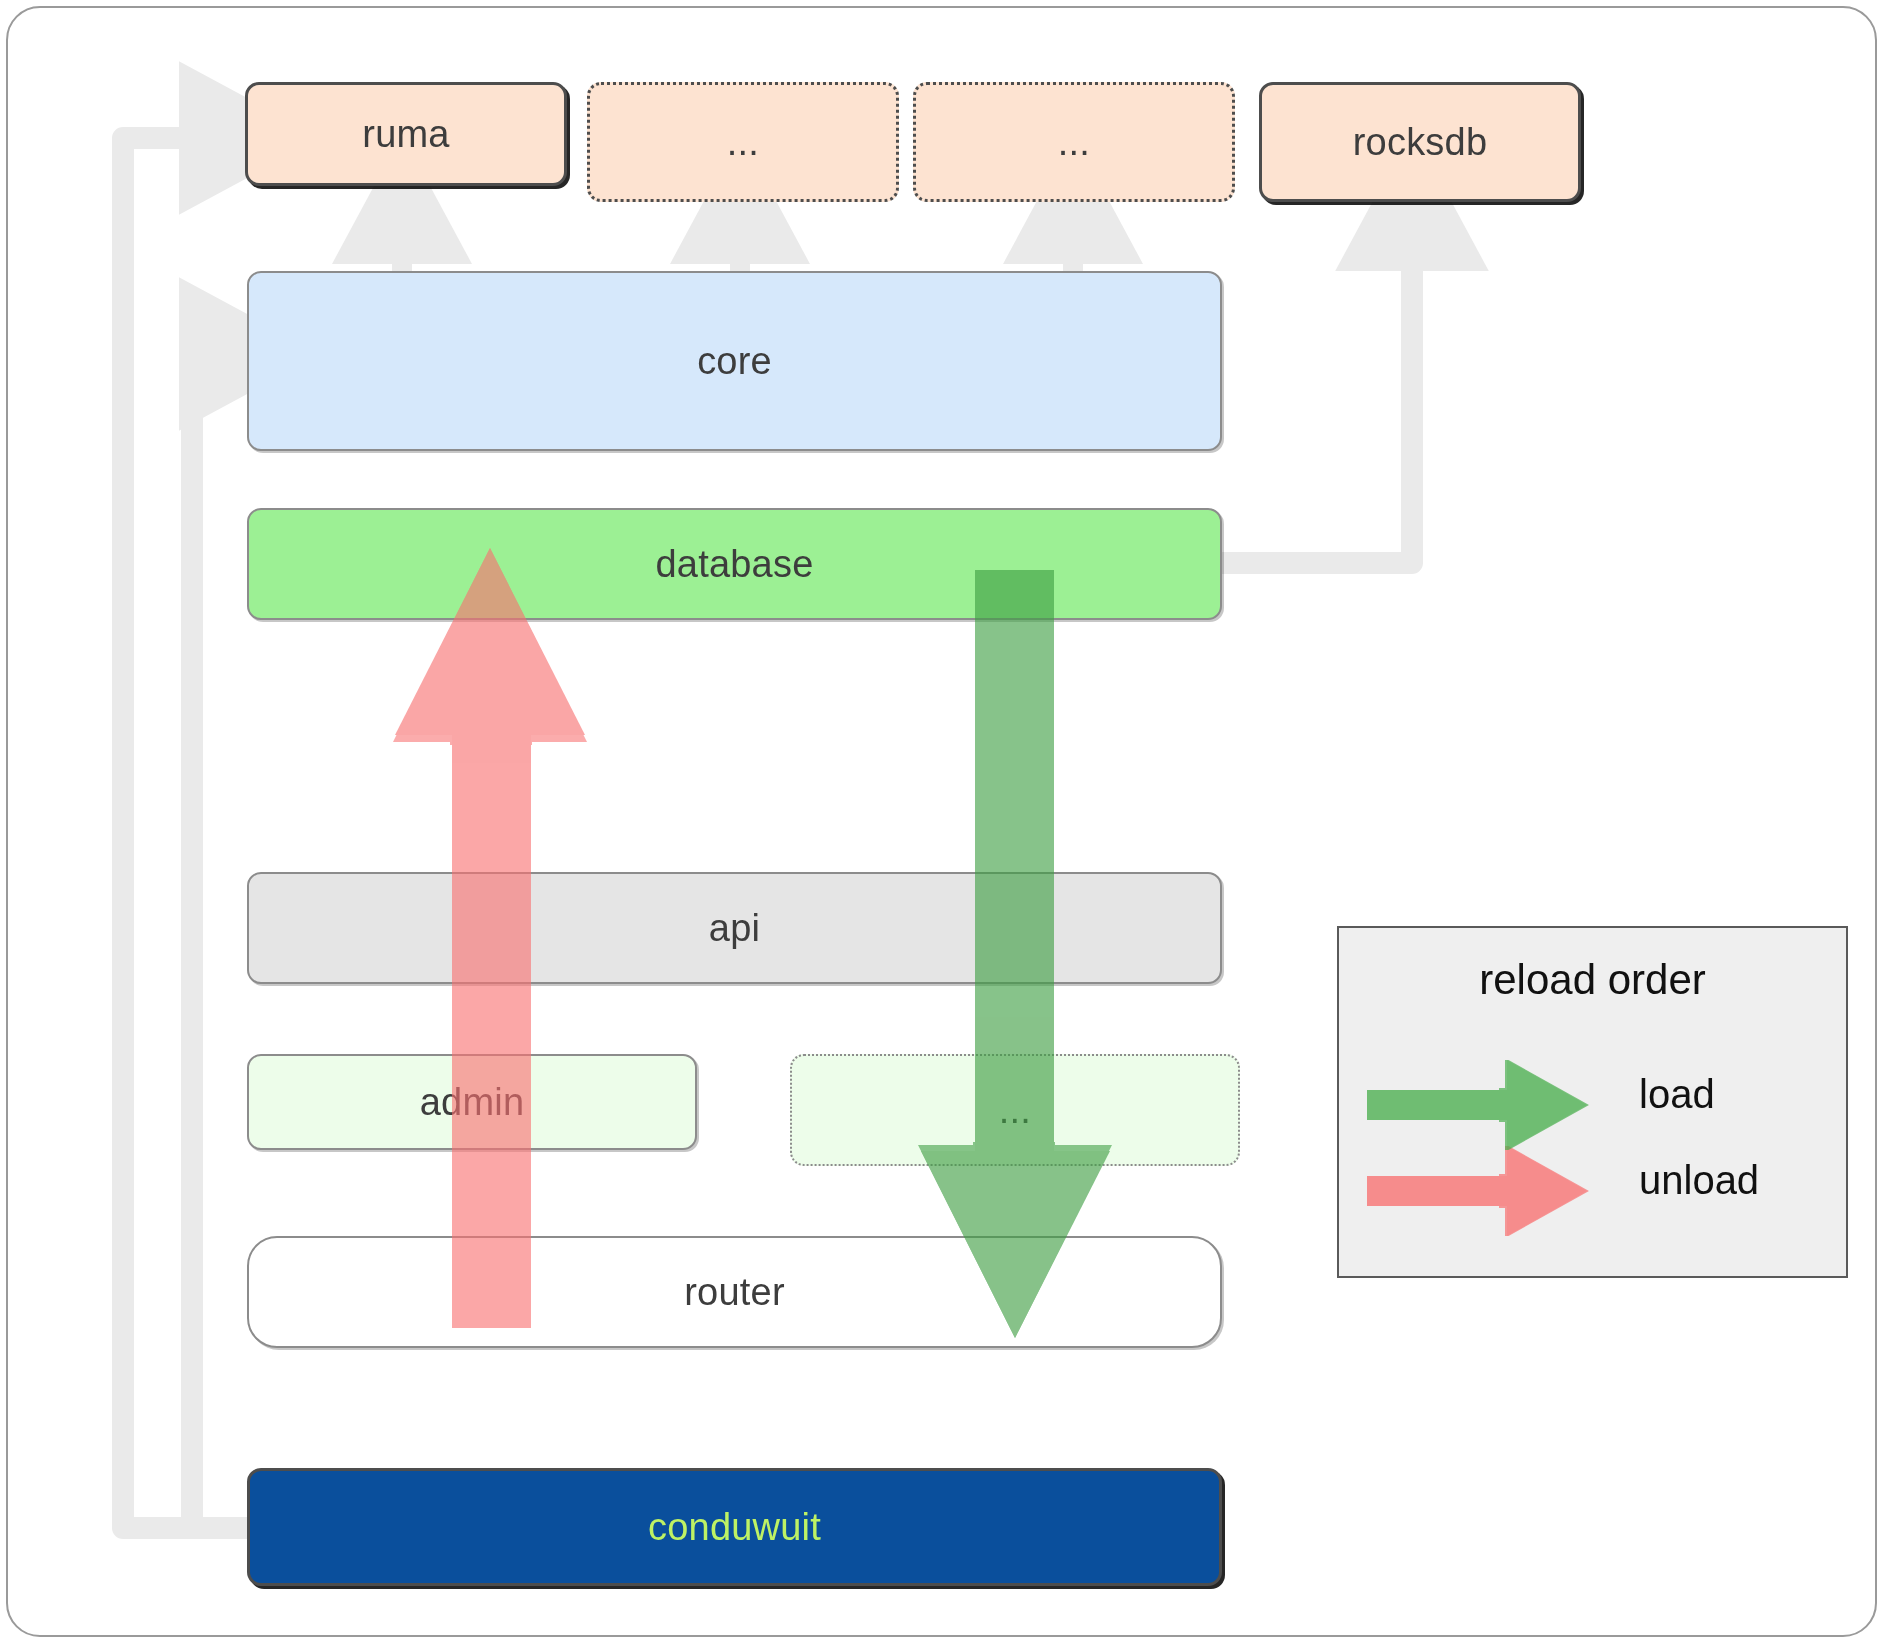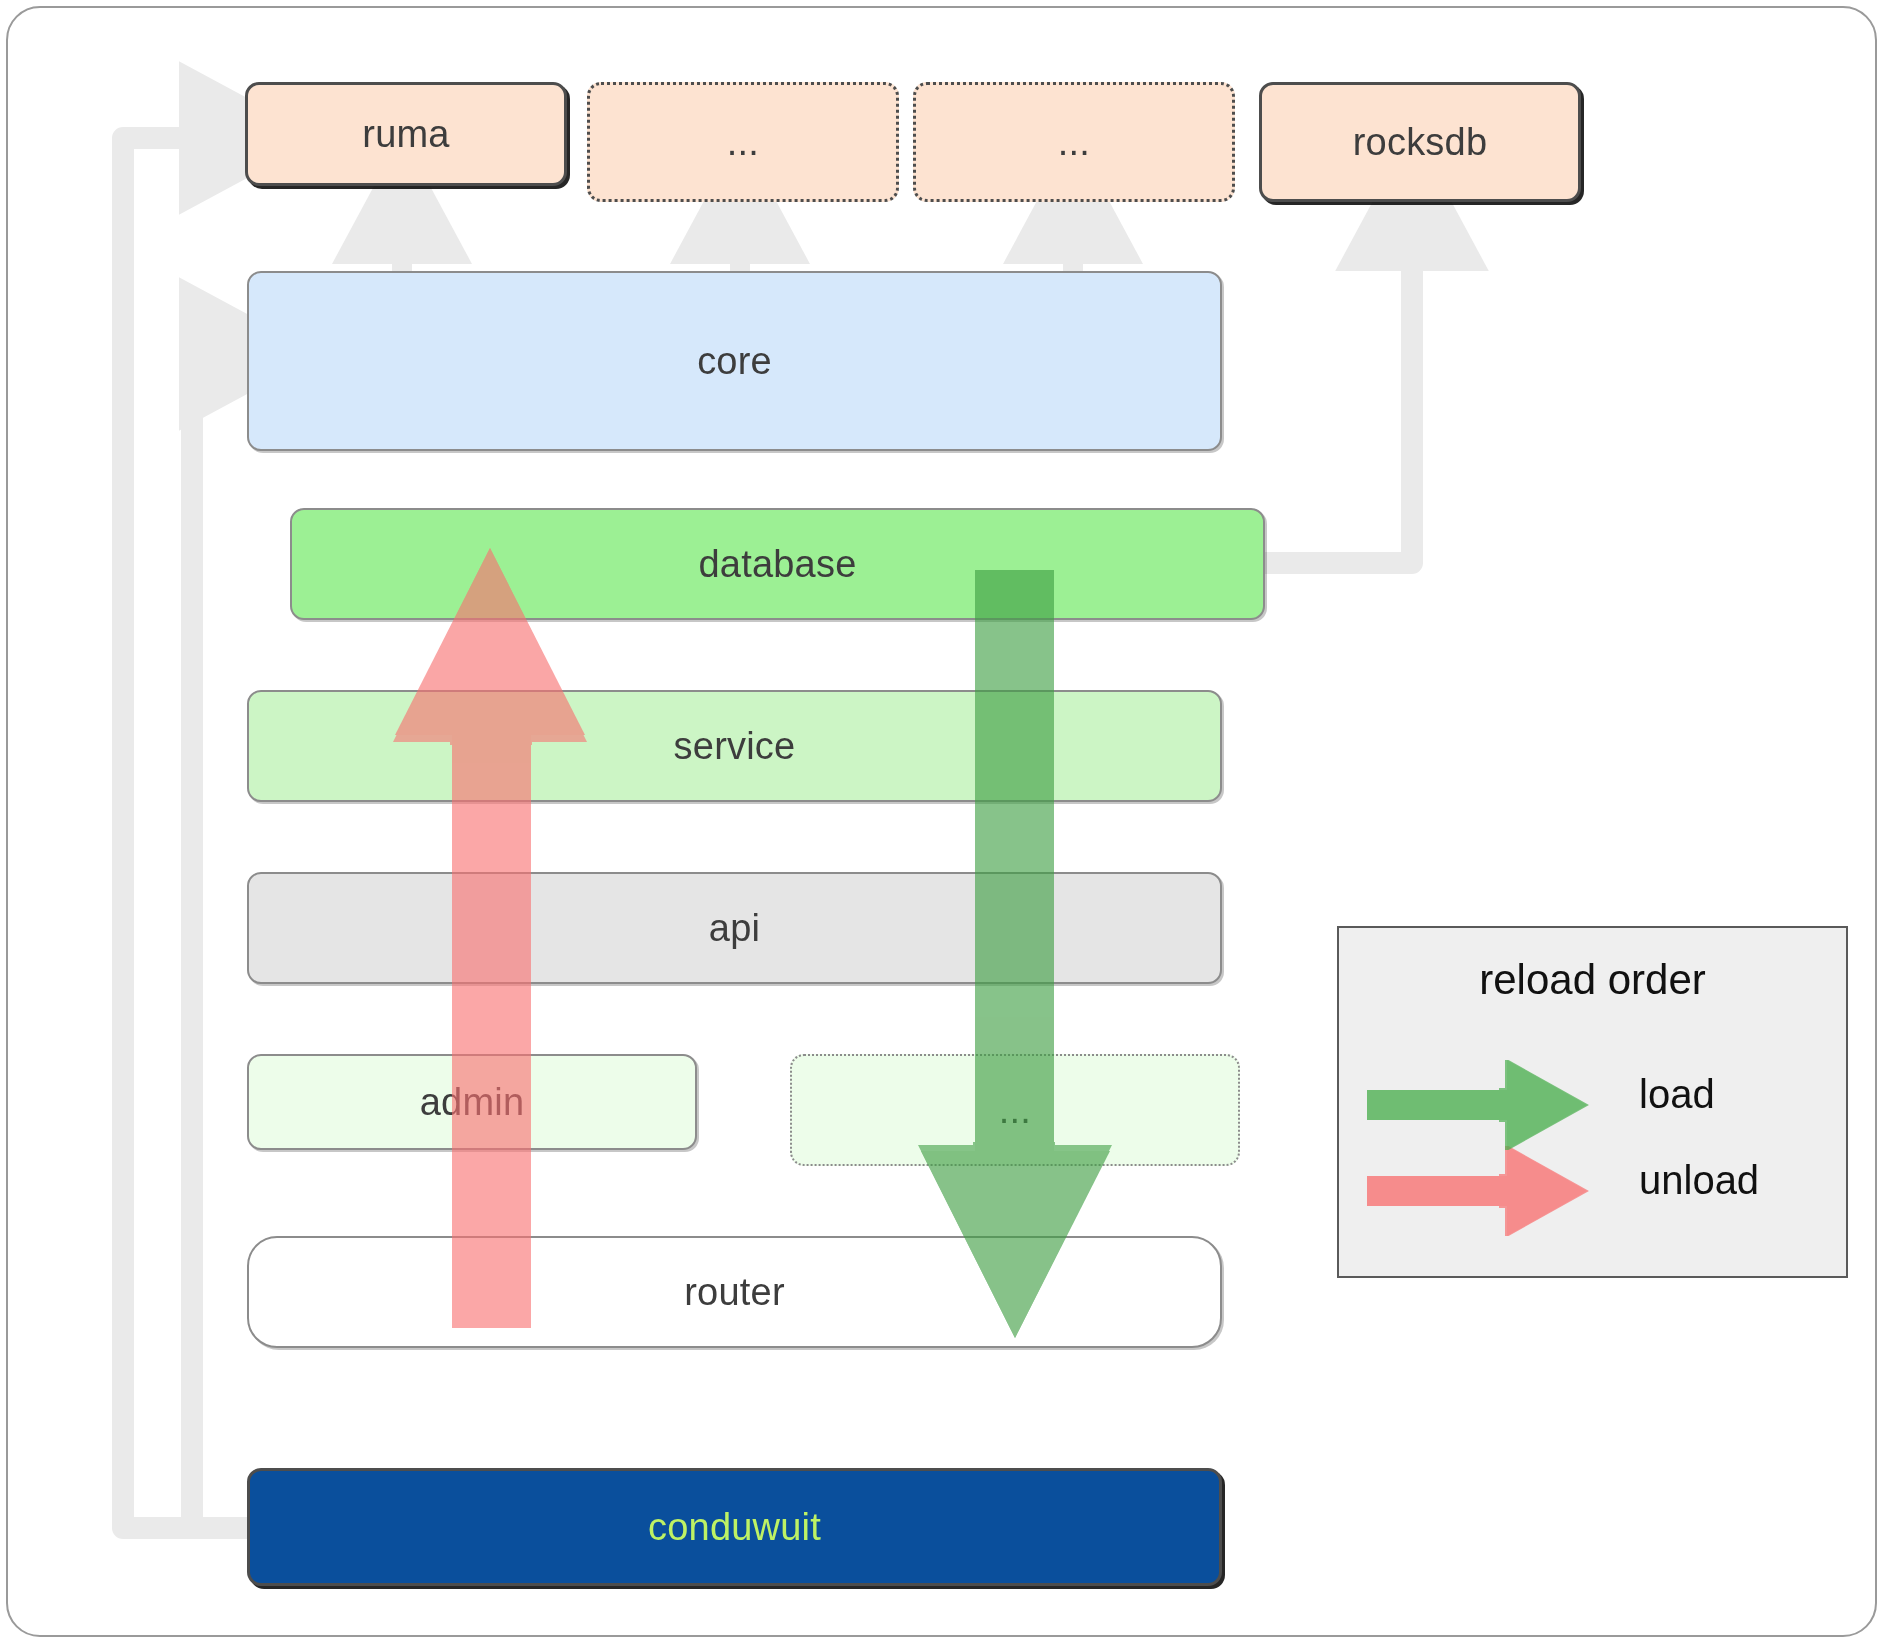--- a/index.html
+++ b/index.html
@@ -137,27 +137,24 @@
   </div>
 
   <div class="node solid shadow-dark" style="left:1259px; top:82px; width:322px; height:120px; background:#fde3d1;">
     <span>rocksdb</span>
   </div>
 
   <div class="node grey shadow-soft" style="left:247px; top:271px; width:975px; height:180px; background:#d6e8fb;justify-content:center;">
     <span>core</span>
   </div>
 
-  <div class="node grey shadow-soft" style="left:247px; top:508px; width:975px; height:112px; background:#9cf094;margin-left:43px;">
+  <div class="node grey shadow-soft" style="left:247px; top:508px; width:975px; height:112px; background:#9cf094;">
     <span>database</span>
   </div>
 
-  <div class="node grey shadow-soft" style="left:247px; top:690px; width:975px; height:112px; background:#ccf5c5;">
-    <span>service</span>
-  </div>
 
   <div class="node grey shadow-soft" style="left:247px; top:872px; width:975px; height:112px; background:#e5e5e5;">
     <span>api</span>
   </div>
 
   <div class="node grey shadow-soft" style="left:247px; top:1054px; width:450px; height:96px; background:#edfdea;">
     <span>admin</span>
   </div>
 
   <div class="node greydot" style="left:790px; top:1054px; width:450px; height:112px; background:#edfdea;">

